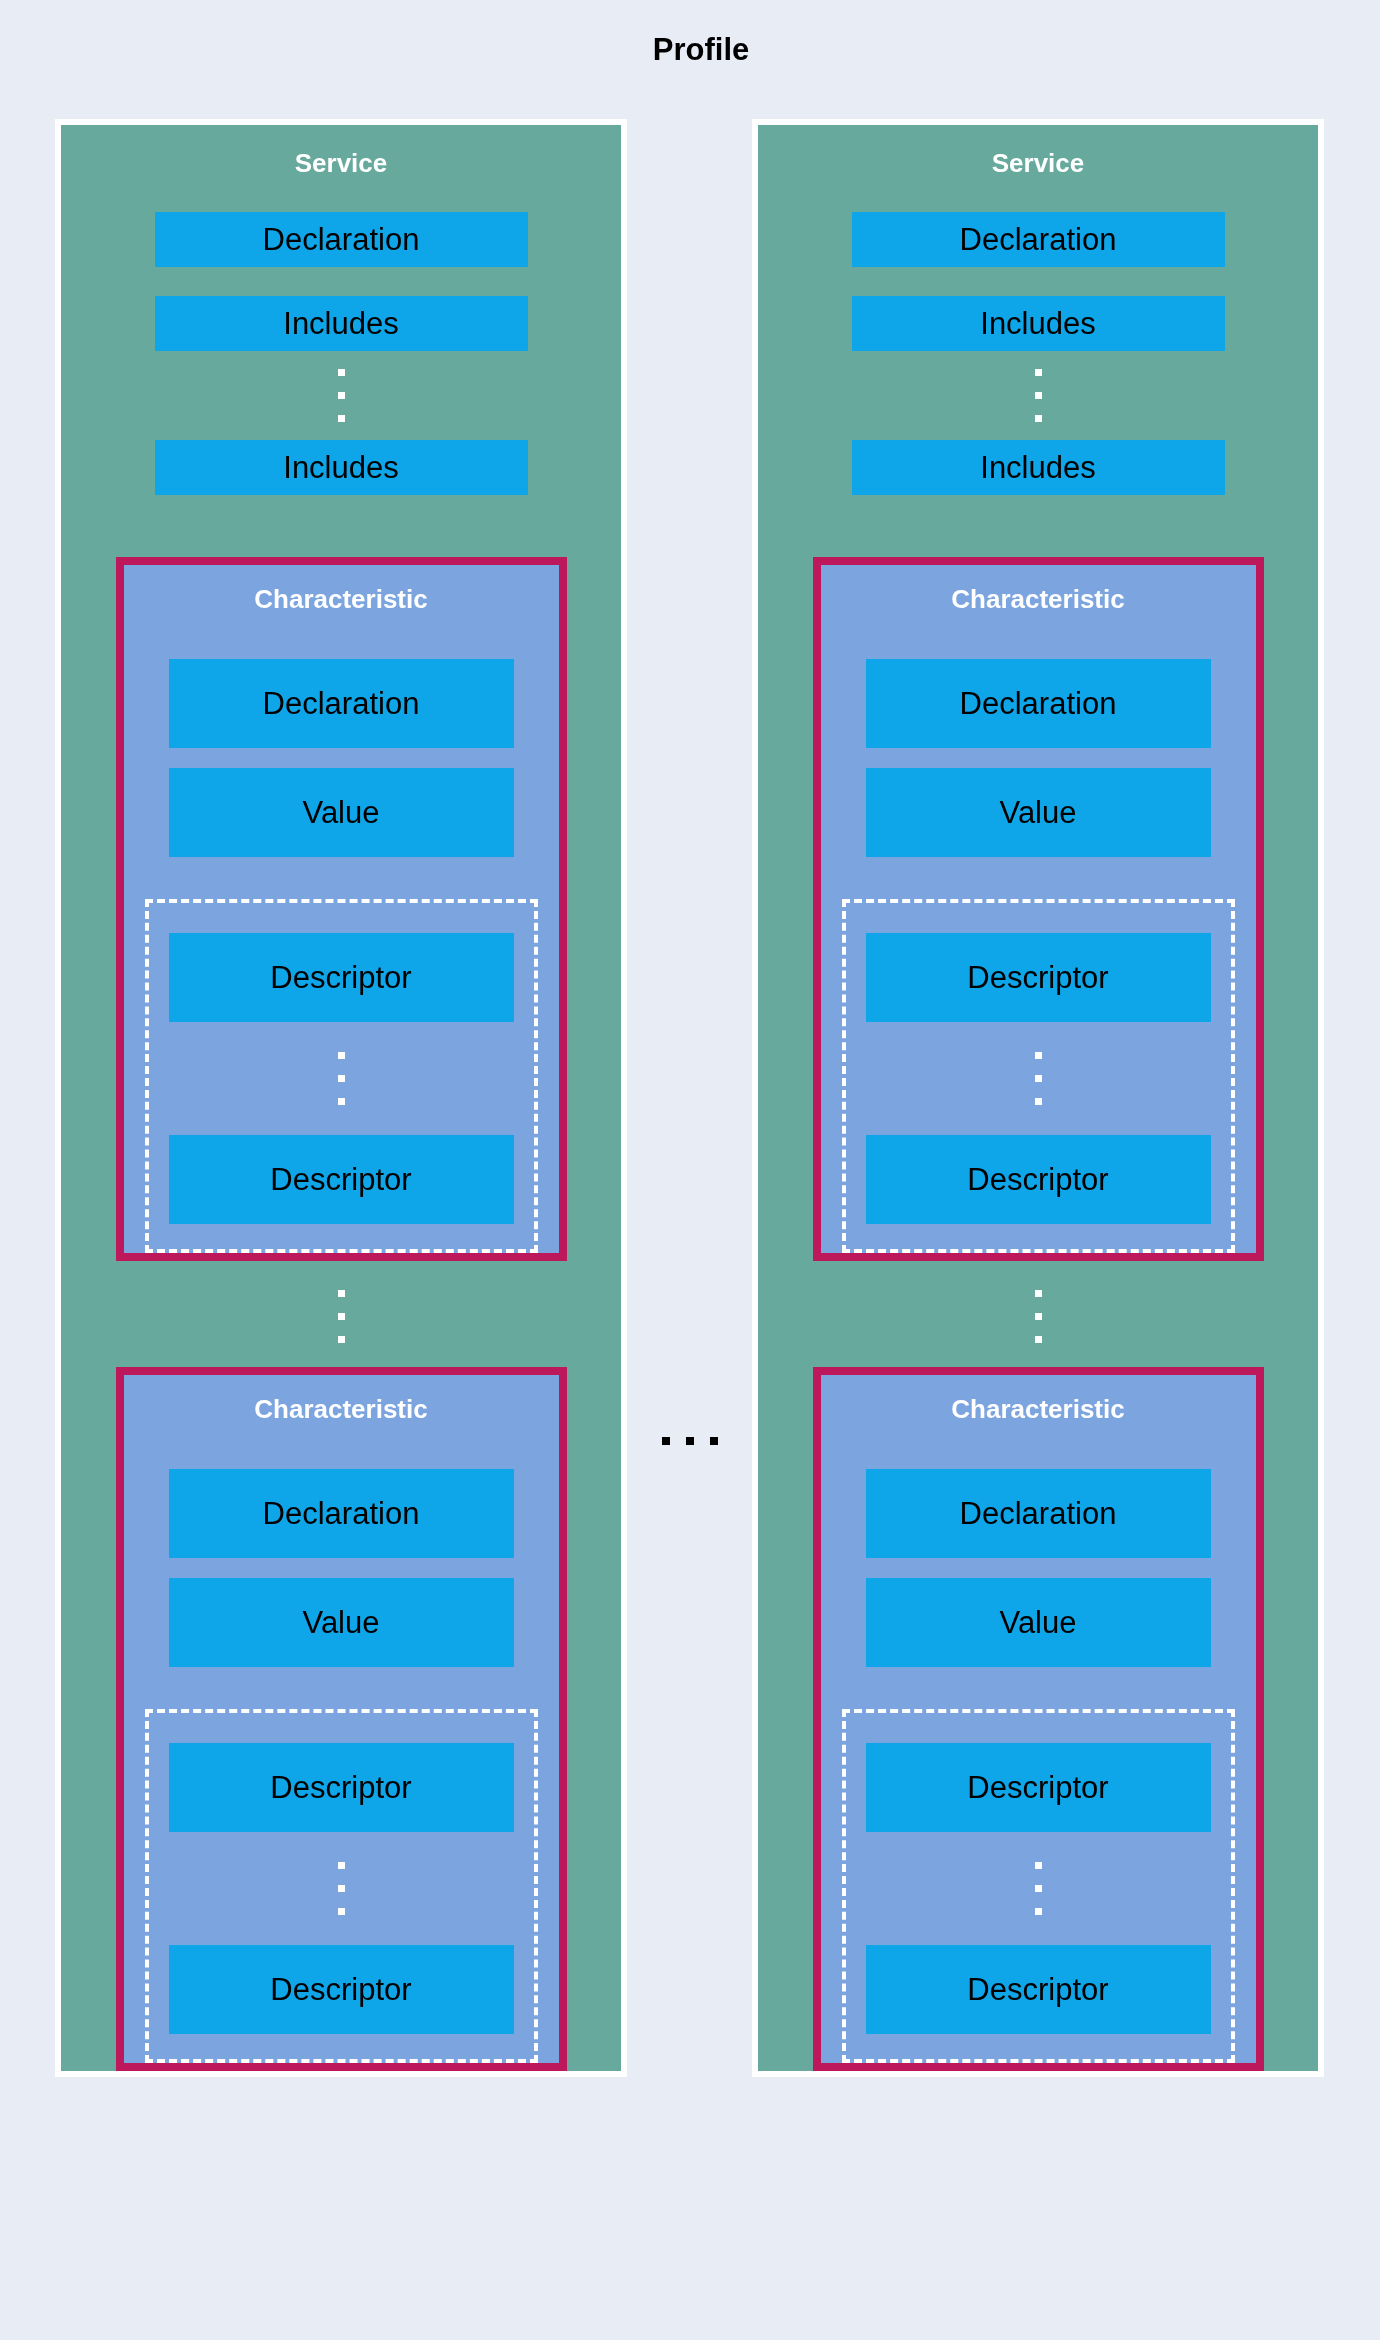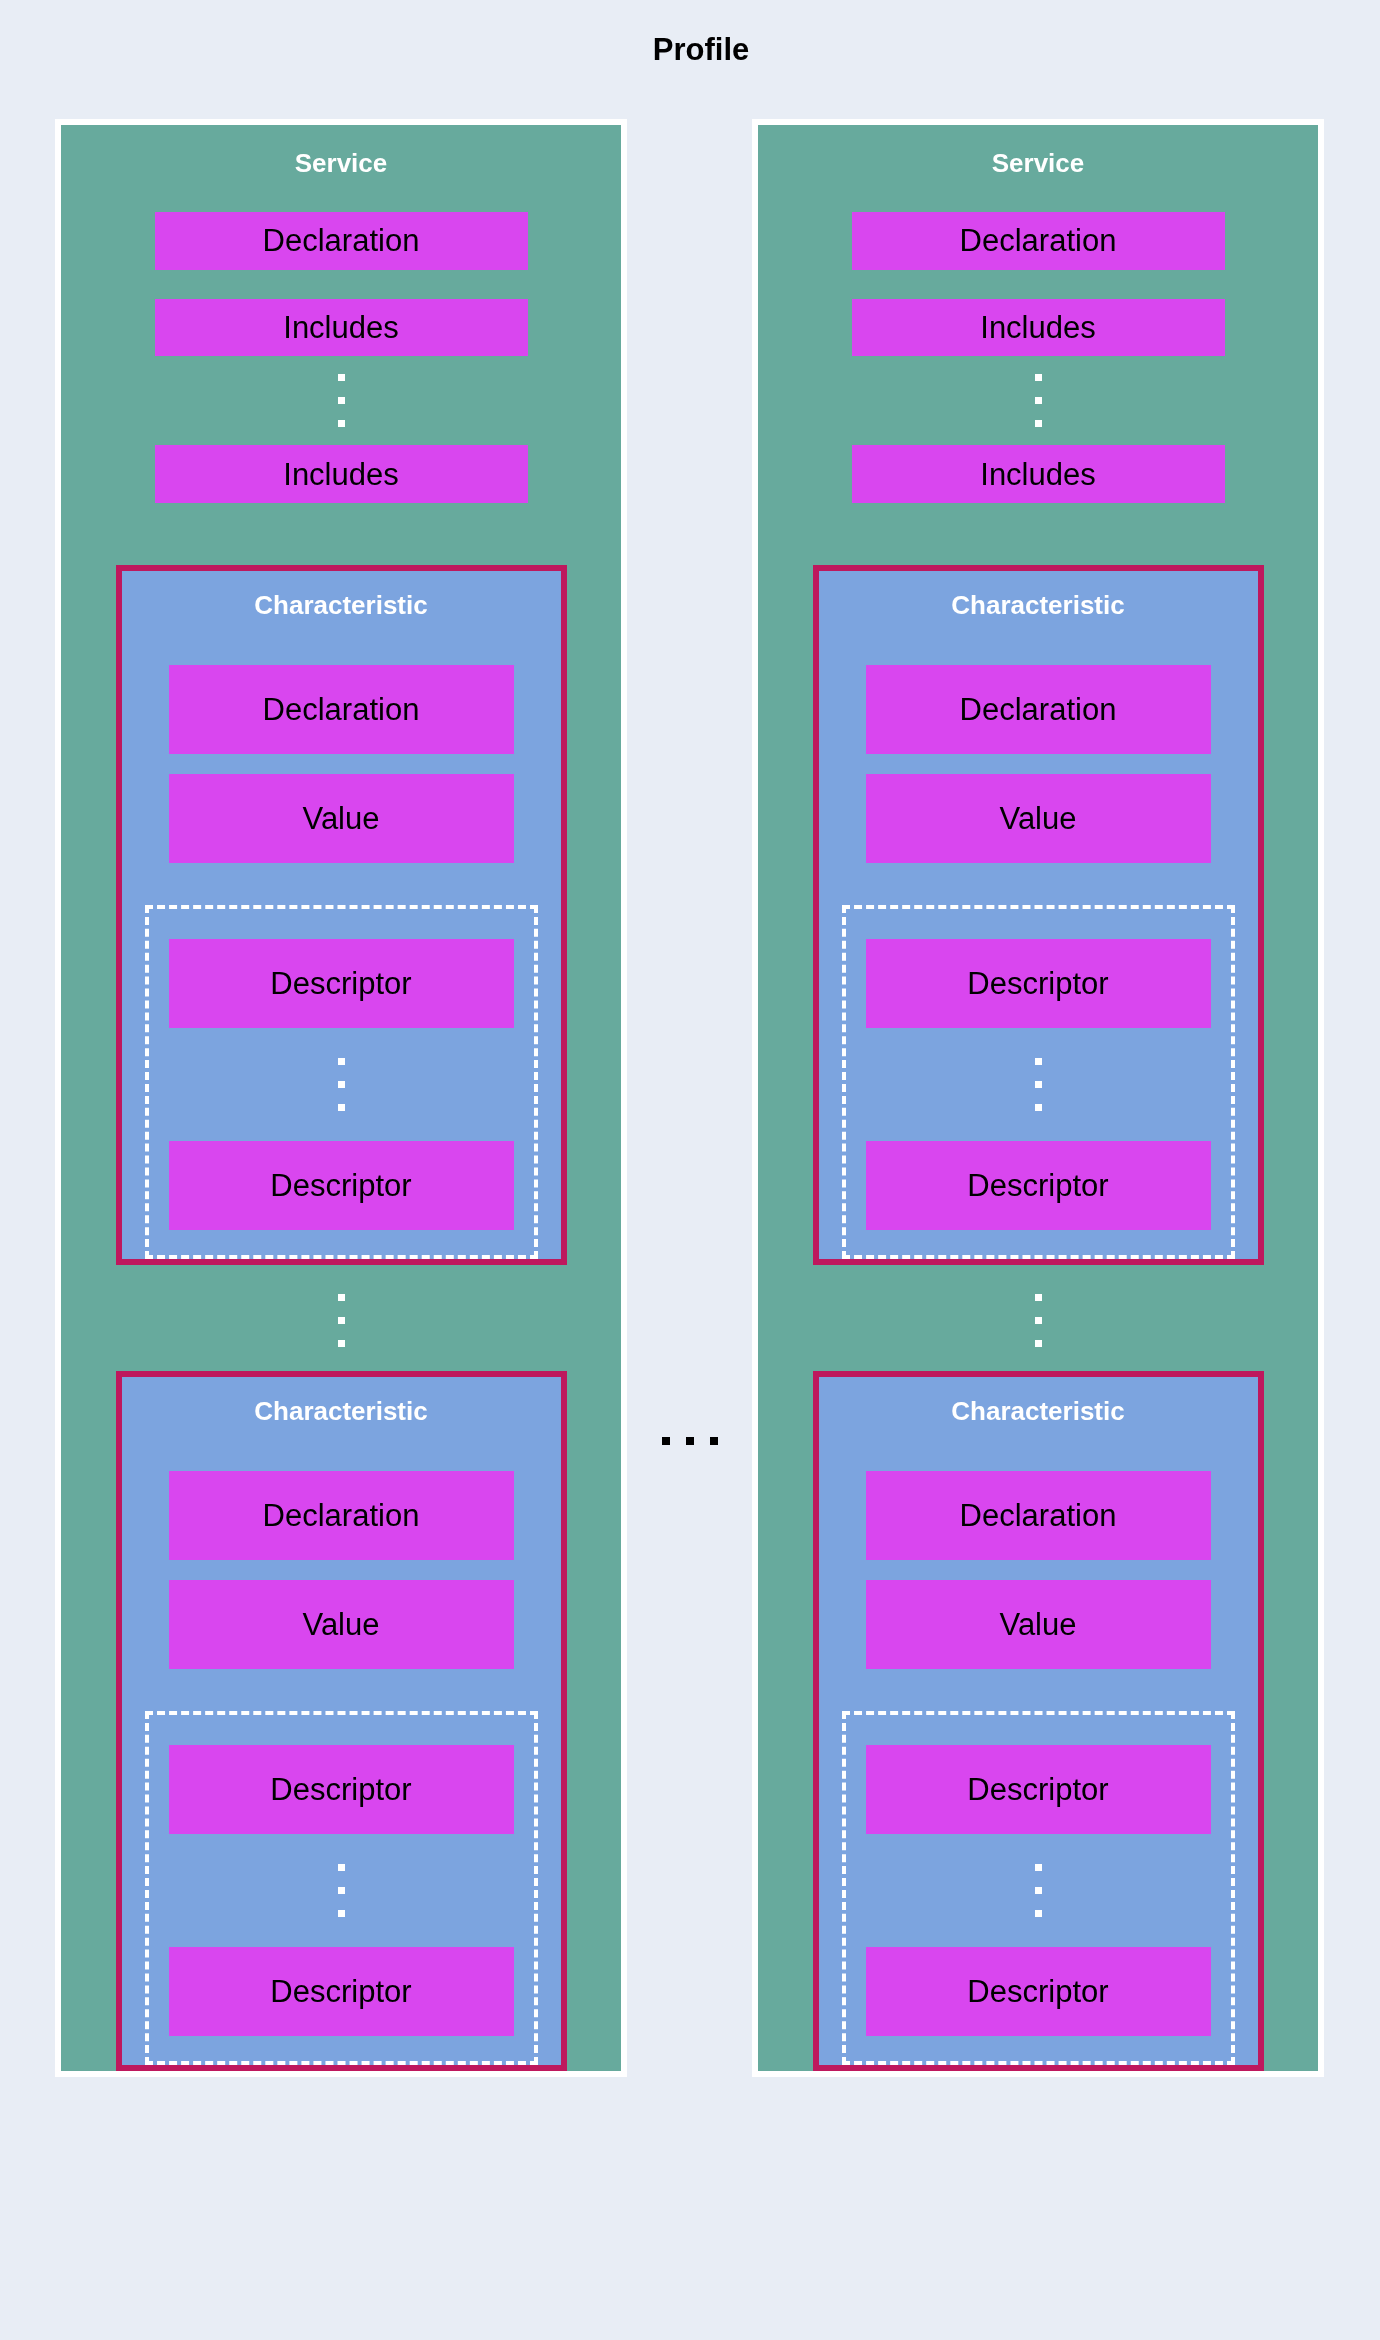--- a/index.html
+++ b/index.html
@@ -30,42 +30,42 @@
   .service-left  { left:55px;  }
   .service-right { left:752px; }
 
   .section-title {
     font-size:26px; font-weight:700; color:#ffffff;
     line-height:36px; text-align:center;
   }
   .service > .section-title { margin-top:20px; }
 
   .box-row {
-    background:#d946ef; color:#000000;
+    background:#0ea5e9; color:#000000;
     font-size:31px; line-height:1;
     display:flex; align-items:center; justify-content:center;
     text-align:center;
   }
   .service-row { width:373px; height:89px; }
   .row-declaration    { margin-top:31px; }
   .row-includes-first { margin-top:29px; }
 
   .vdots {
     display:flex; flex-direction:column; align-items:center;
     gap:16px;
   }
   .vdots .dot { width:7px; height:7px; background:#ffffff; }
   .vdots-includes        { margin:18px 0; }
   .vdots-characteristics { margin:29px 0 24px 0; }
   .vdots-descriptors     { margin:22px 0; }
 
   .characteristic {
     width:451px; height:741px;
     background:#7ca4df;
-    border:6px solid #be185d;
+    border:8px solid #be185d;
     display:flex; flex-direction:column; align-items:center;
   }
   .char-first { margin-top:62px; }
   .characteristic > .section-title { margin-top:16px; }
 
   .char-row { width:345px; height:89px; }
   .char-declaration { margin-top:42px; }
   .char-value       { margin-top:20px; }
 
   .descriptor-group {

